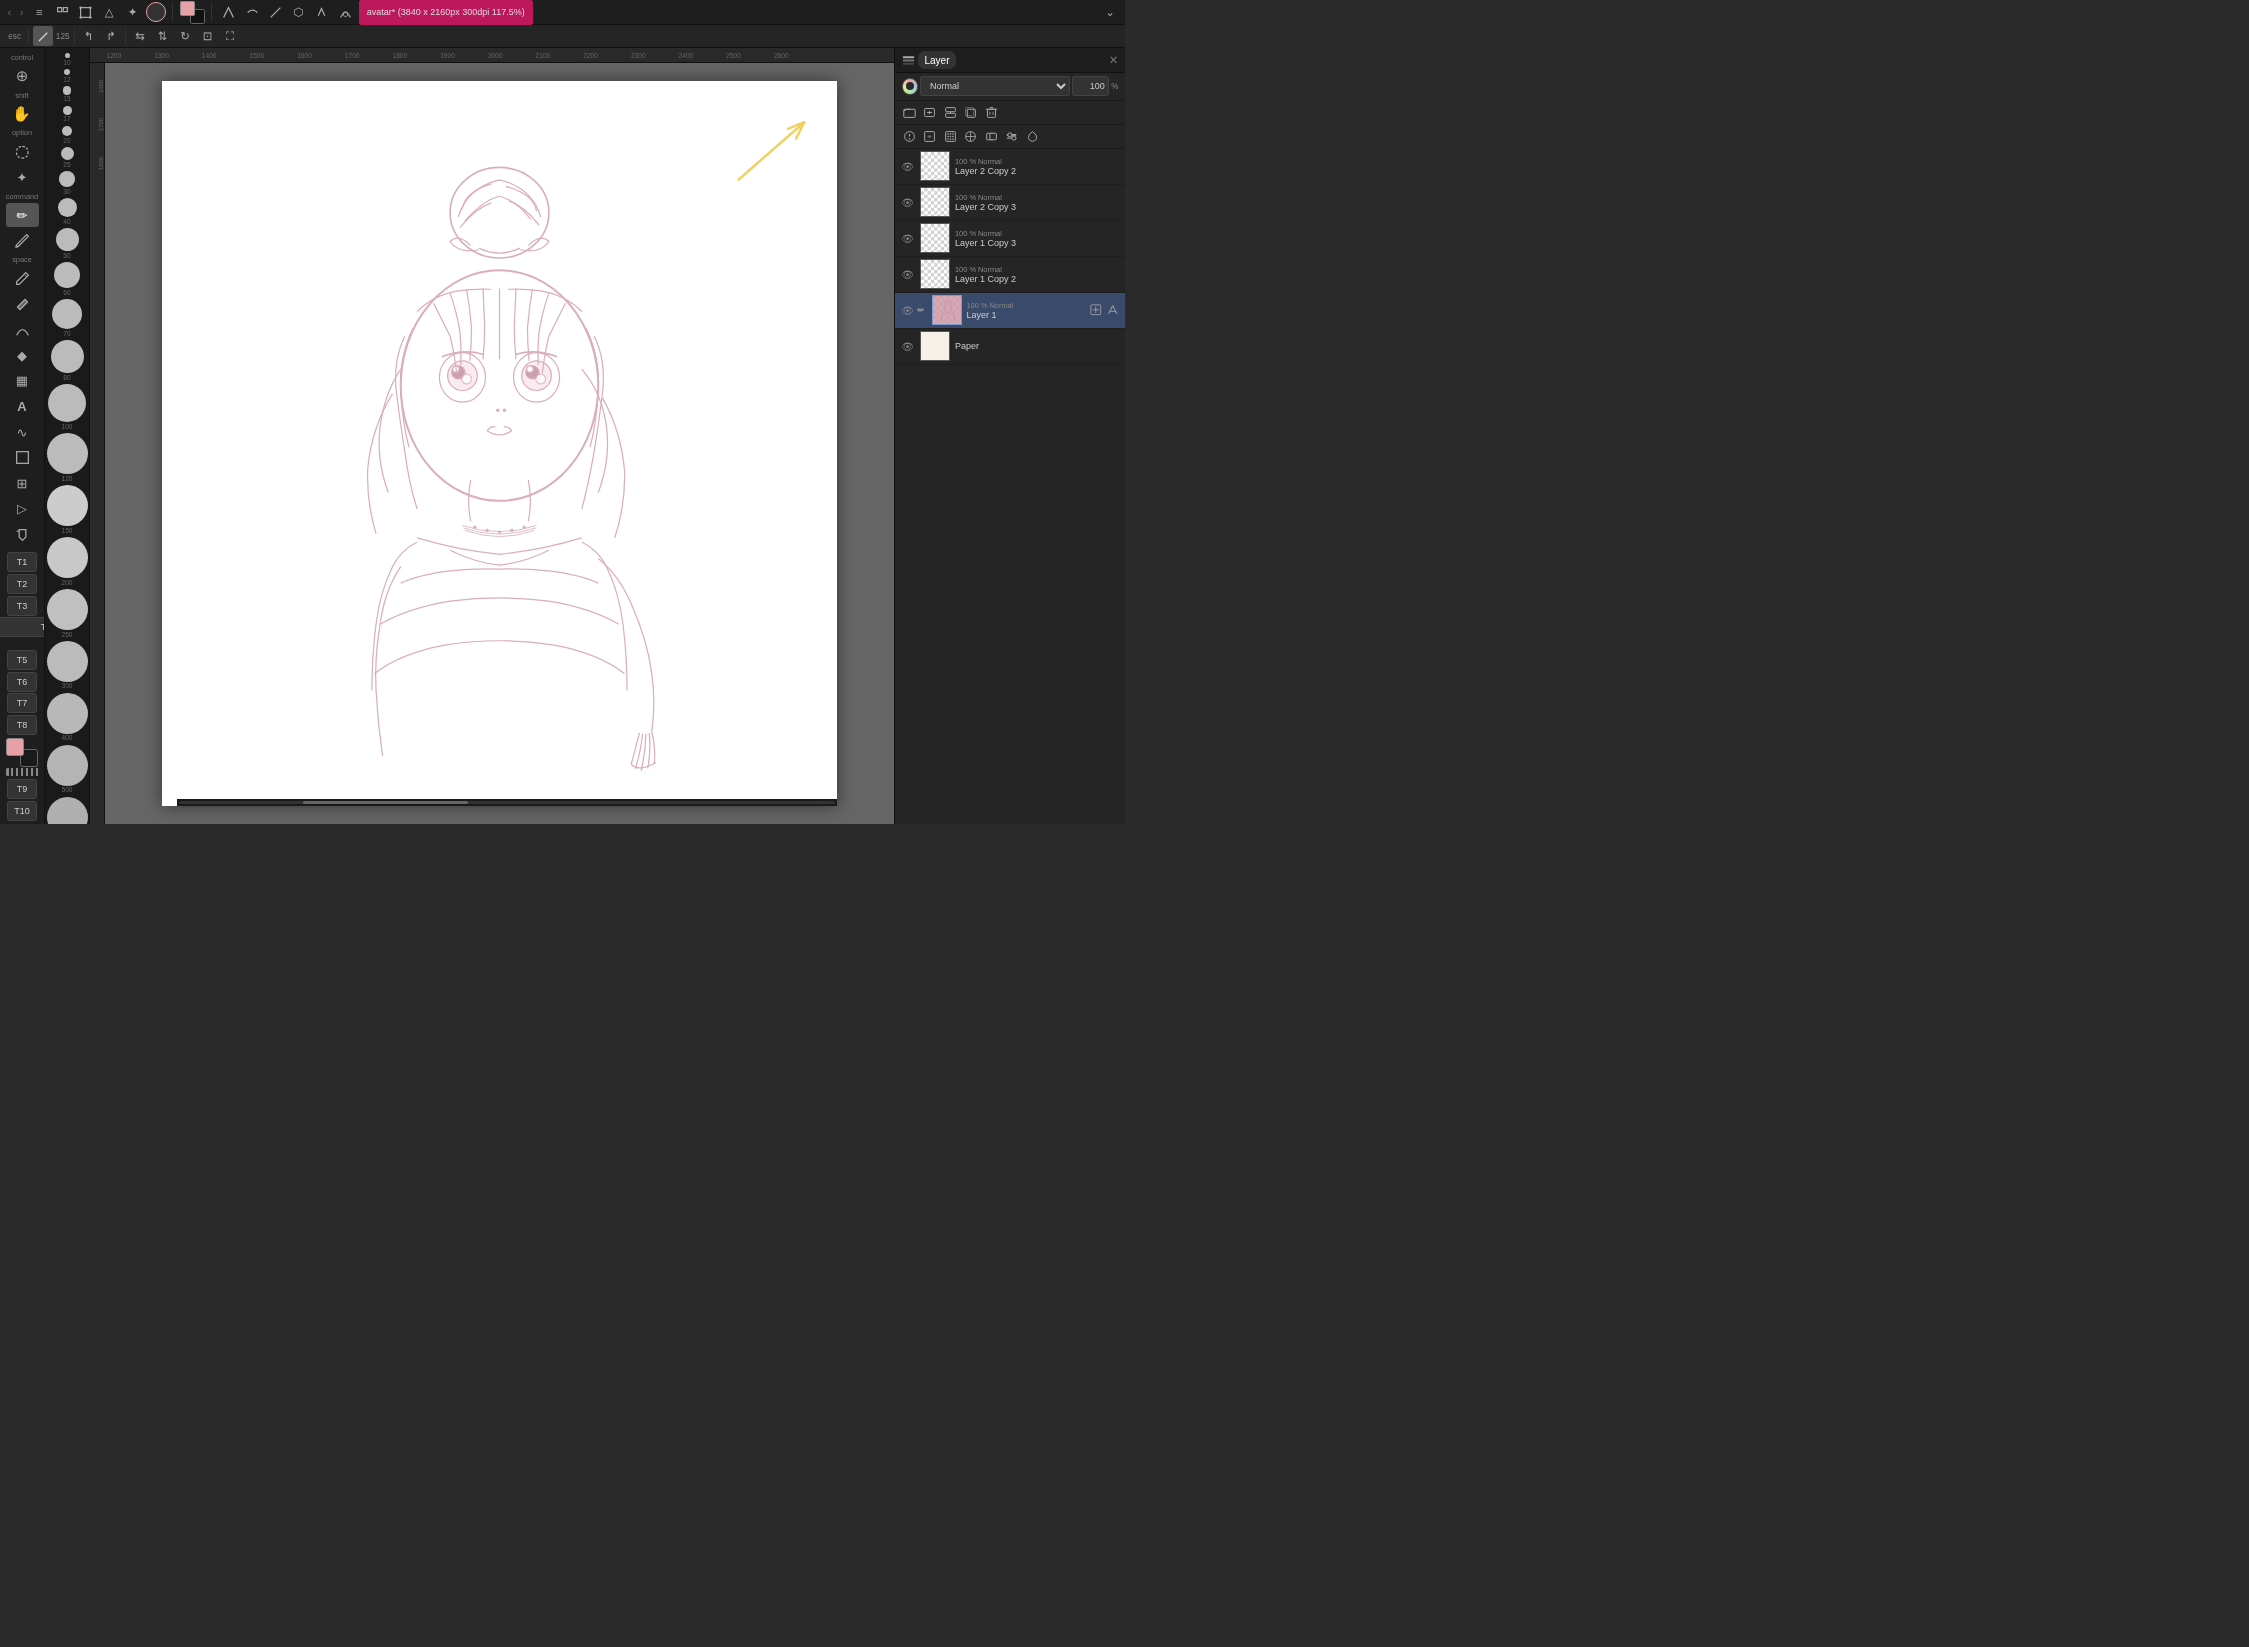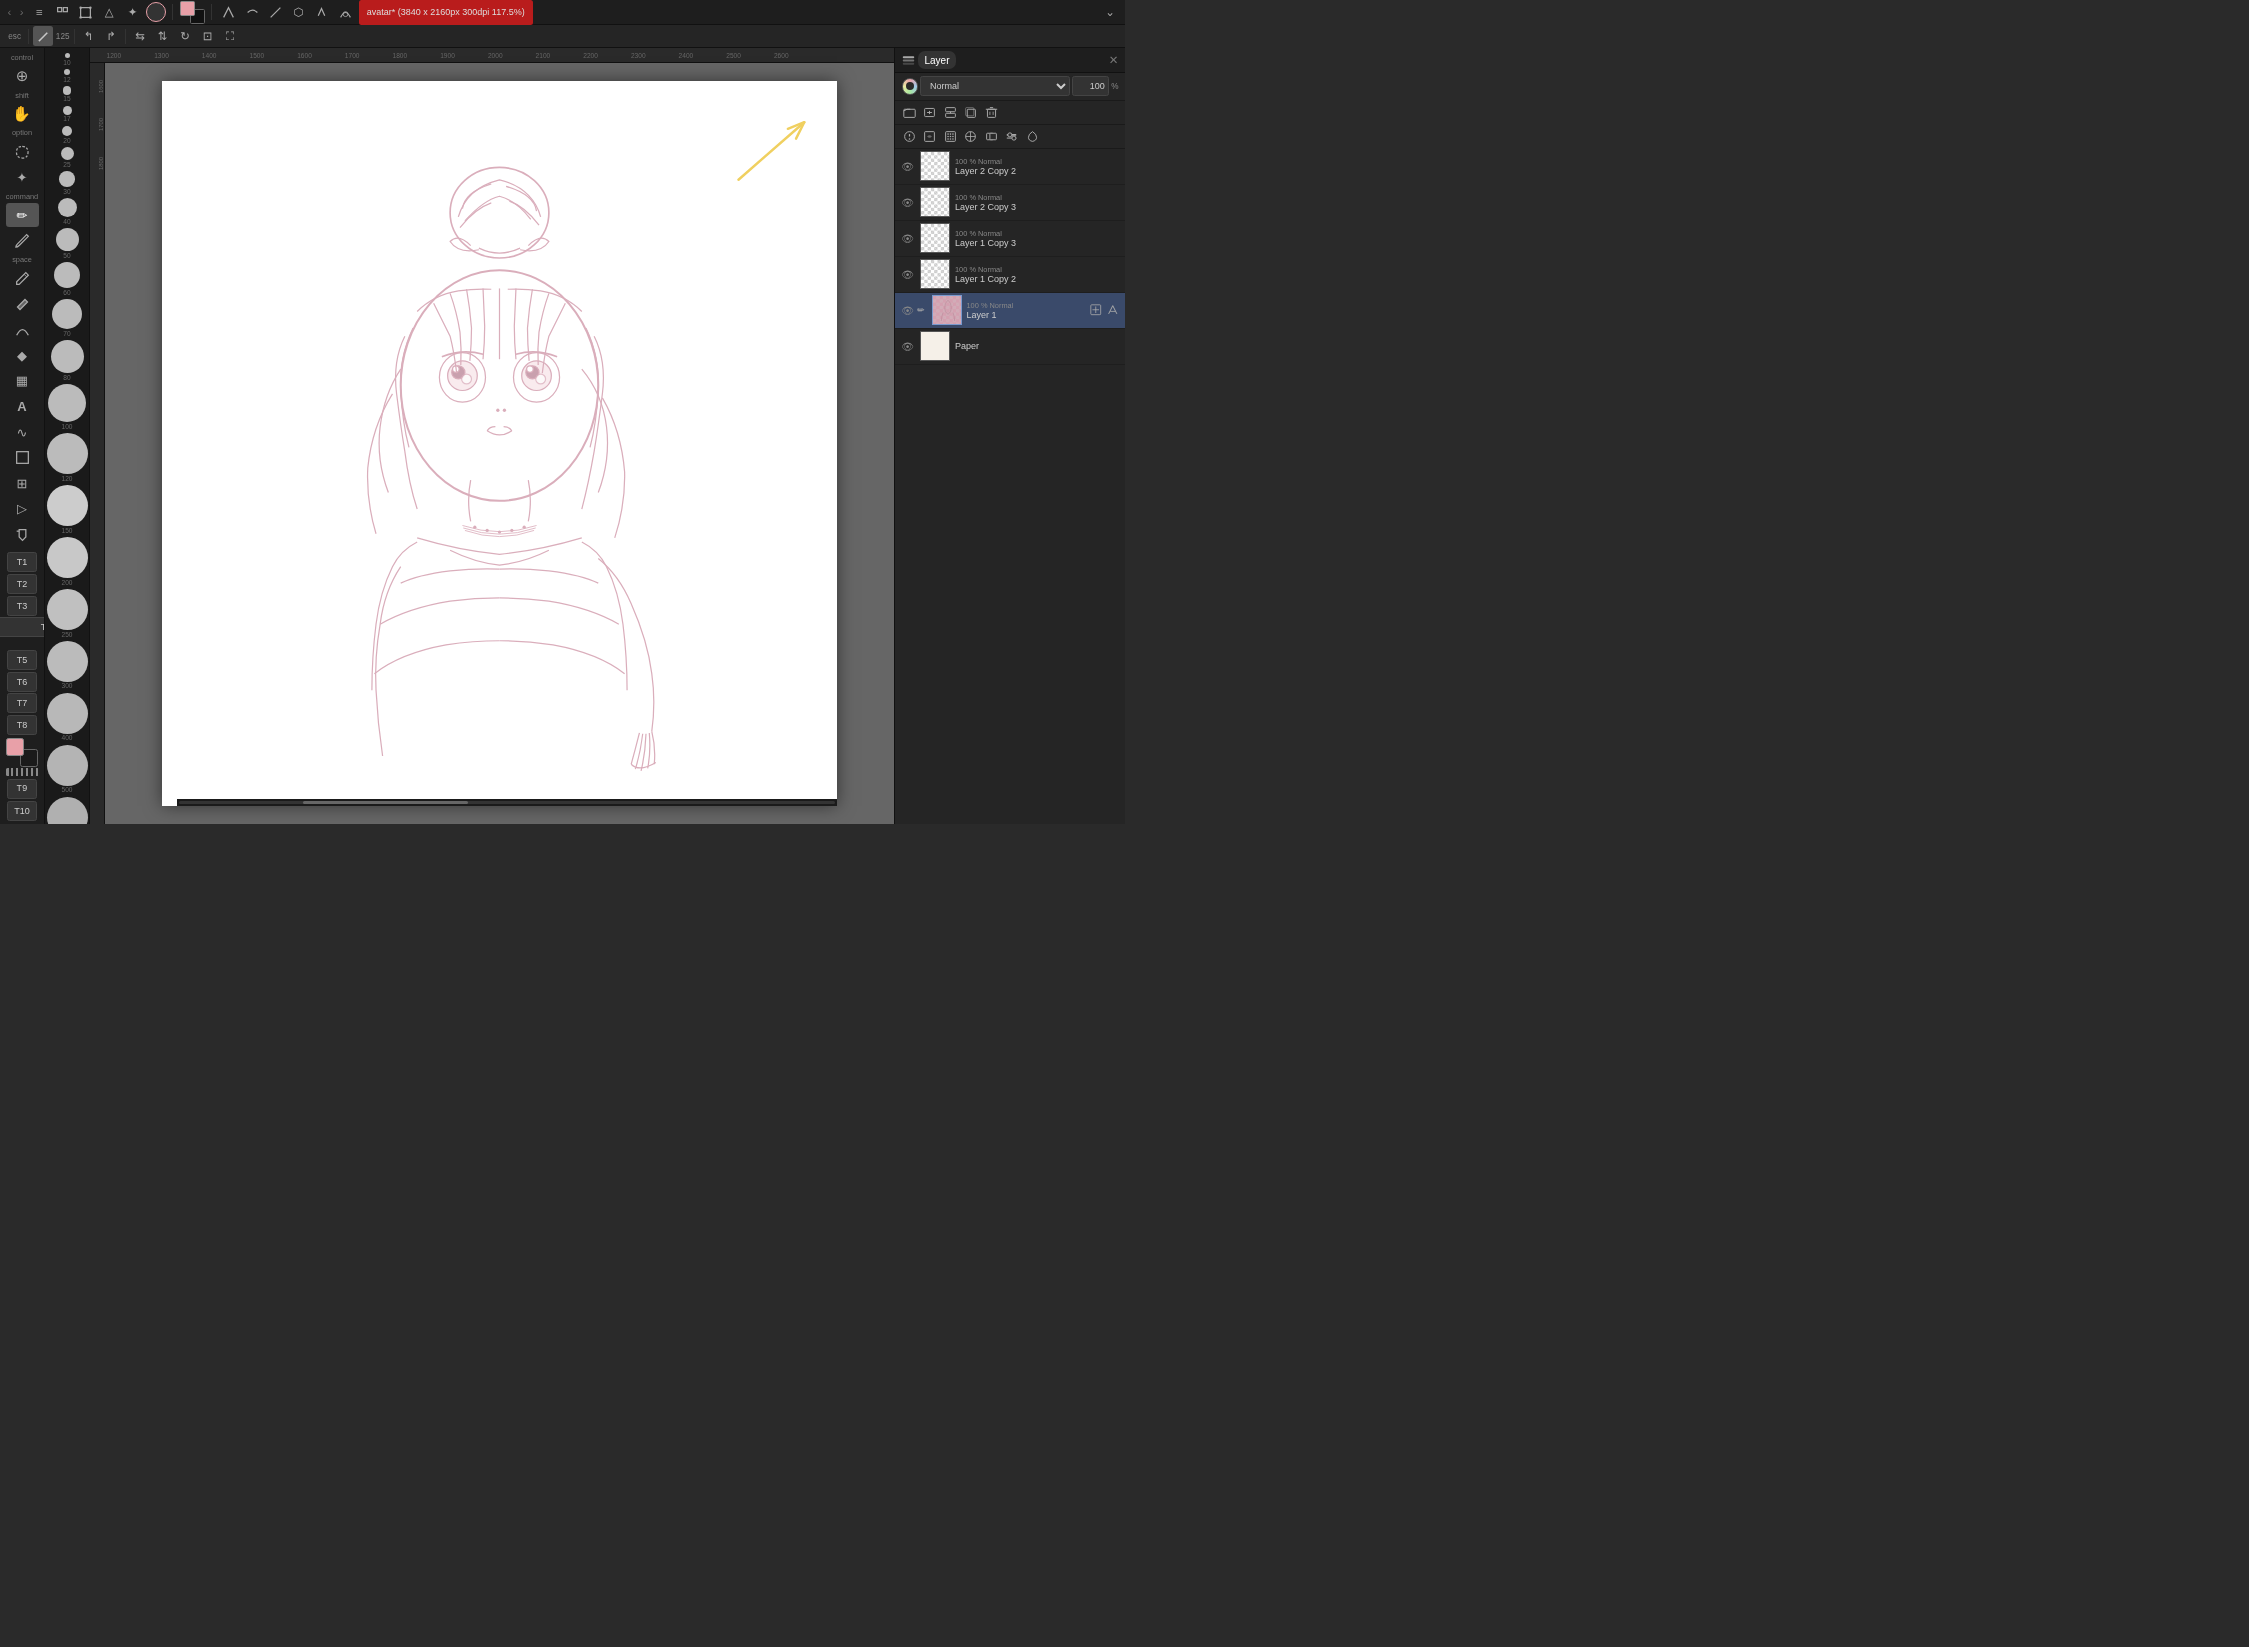--- a/index.html
+++ b/index.html
@@ -39,21 +39,21 @@
     }
     .toolbar-btn.active { background: #444; }
 
     .title-bar {
       flex: 1;
       display: flex;
       align-items: center;
       gap: 6.6px;
     }
     .file-title {
-      background: #b91c1c;
+      background: #be185d;
       color: #ddd;
       padding: 1.6px 8.2px;
       border-radius: 2.5px;
       font-size: 9px;
       height: 25px;
       display: flex;
       align-items: center;
     }
 
     
@@ -575,21 +575,21 @@
       <div class="t-button" style="margin-top:1.6px;">T8</div>
     </div>
 
     <div style="margin-top:3.3px; position:relative; width:36px; height:31px;">
       <div style="position:absolute; bottom:0; right:1.6px; width:18px; height:18px; background:#1a1a1a; border:0.8px solid #666; border-radius:2.5px;"></div>
       <div style="position:absolute; top:0; left:1.6px; width:18px; height:18px; background:#e8a0a8; border:0.8px solid #888; border-radius:2.5px;"></div>
     </div>
 
     <div style="width:33px; height:8.2px; background: repeating-linear-gradient(90deg, #888 0px, #888 2.5px, transparent 2.5px, transparent 5px); margin-top:1.6px; border-radius:1.6px;"></div>
 
-    <div class="t-button" style="margin-top:3.3px;font-family:Liberation Mono, monospace;">T9</div>
+    <div class="t-button" style="margin-top:3.3px;">T9</div>
     <div class="t-button" style="margin-top:1.6px;">T10</div>
   </div>
 
   <div class="brush-size-panel">
     <div class="brush-item">
       <div class="brush-circle" style="width:5px; height:5px;"></div>
       <span class="brush-label">10</span>
     </div>
     <div class="brush-item">
       <div class="brush-circle" style="width:6.6px; height:6.6px;"></div>

